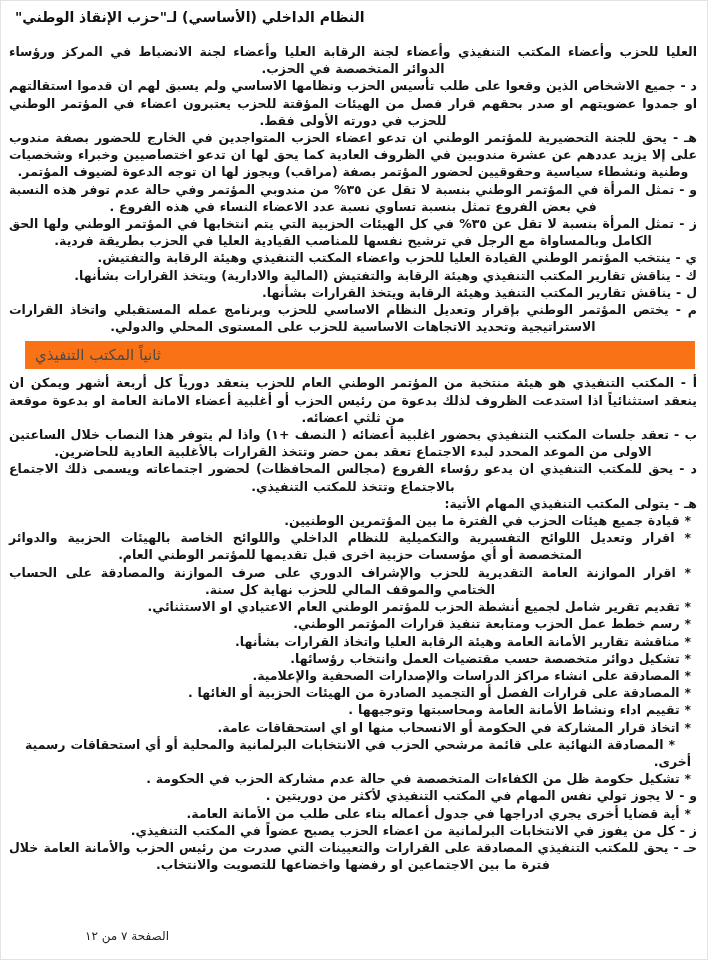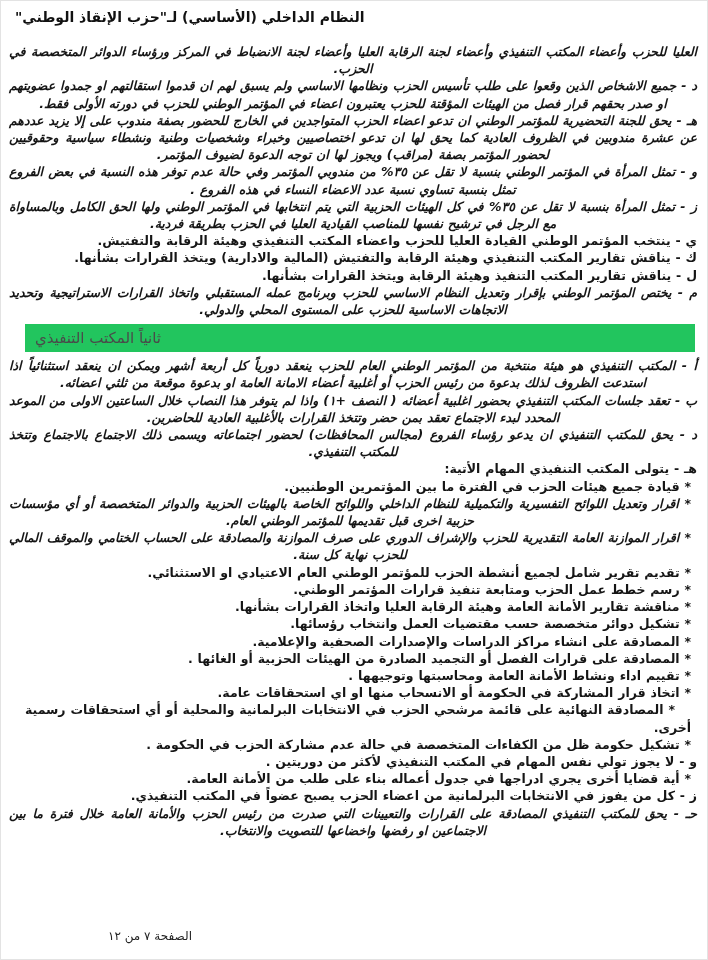--- a/index.html
+++ b/index.html
@@ -25,35 +25,35 @@
   }
   p.blk{
     margin:0;padding:0;
     font-size:12.5px;font-weight:bold;
     line-height:17.2px;
     text-align:justify;
     text-justify:inter-word;
     color:#151515;
     word-spacing:0.5px;
   }
-  p.blk.last-center{text-align-last:center;font-style:italic;-moz-text-align-last:center;}
+  p.blk.last-center{text-align-last:center;-moz-text-align-last:center;}
   p.blk.last-right{text-align:center;text-align-last:right;-moz-text-align-last:right;}
   p.blk.bullet{padding-right:6px;}
   .section-banner{
     background:#e4e4e4;
     margin:6px 2px 5px 16px;
     padding:3px 10px;
     font-size:15px;font-weight:normal;
     color:#4a4a4a;
     direction:rtl;
     text-align:left;
     line-height:22px;
   }
   .page-footer{
-    position:absolute;bottom:16px;left:107px;
+    position:absolute;bottom:16px;left:84px;
     direction:rtl;unicode-bidi:plaintext;
     font-size:12px;font-weight:normal;color:#222;
     white-space:nowrap;
   }
 </style>
 </head>
 <body>
 
 <div class="page">
   <div class="doc-title">النظام الداخلي (الأساسي) لـ"حزب الإنقاذ الوطني"</div>
@@ -61,21 +61,21 @@
   <main class="doc-body">
       <p class="blk last-center">العليا للحزب وأعضاء المكتب التنفيذي وأعضاء لجنة الرقابة العليا وأعضاء لجنة الانضباط في المركز ورؤساء الدوائر المتخصصة في الحزب.</p>
       <p class="blk last-center">د - جميع الاشخاص الذين وقعوا على طلب تأسيس الحزب ونظامها الاساسي ولم يسبق لهم ان قدموا استقالتهم او جمدوا عضويتهم او صدر بحقهم قرار فصل من الهيئات المؤقتة للحزب يعتبرون اعضاء في المؤتمر الوطني للحزب في دورته الأولى فقط.</p>
       <p class="blk last-center">هـ - يحق للجنة التحضيرية للمؤتمر الوطني ان تدعو اعضاء الحزب المتواجدين في الخارج للحضور بصفة مندوب على إلا يزيد عددهم عن عشرة مندوبين في الظروف العادية كما يحق لها ان تدعو اختصاصيين وخبراء وشخصيات وطنية ونشطاء سياسية وحقوقيين لحضور المؤتمر بصفة (مراقب) ويجوز لها ان توجه الدعوة لضيوف المؤتمر.</p>
       <p class="blk last-center">و - تمثل المرأة في المؤتمر الوطني بنسبة لا تقل عن ٣٥% من مندوبي المؤتمر وفي حالة عدم توفر هذه النسبة في بعض الفروع تمثل بنسبة تساوي نسبة عدد الاعضاء النساء في هذه الفروع .</p>
       <p class="blk last-center">ز - تمثل المرأة بنسبة لا تقل عن ٣٥% في كل الهيئات الحزبية التي يتم انتخابها في المؤتمر الوطني ولها الحق الكامل وبالمساواة مع الرجل في ترشيح نفسها للمناصب القيادية العليا في الحزب بطريقة فردية.</p>
       <p class="blk last-right">ي - ينتخب المؤتمر الوطني القيادة العليا للحزب واعضاء المكتب التنفيذي وهيئة الرقابة والتفتيش.</p>
       <p class="blk last-right">ك - يناقش تقارير المكتب التنفيذي وهيئة الرقابة والتفتيش (المالية والادارية) ويتخذ القرارات بشأنها.</p>
       <p class="blk last-right">ل - يناقش تقارير المكتب التنفيذ وهيئة الرقابة ويتخذ القرارات بشأنها.</p>
       <p class="blk last-center">م - يختص المؤتمر الوطني بإقرار وتعديل النظام الاساسي للحزب وبرنامج عمله المستقبلي واتخاذ القرارات الاستراتيجية وتحديد الاتجاهات الاساسية للحزب على المستوى المحلي والدولي.</p>
-      <div class="section-banner" style="background: #22c55e;">ثانياً المكتب التنفيذي</div>
+      <div class="section-banner" style="background: #f97316;">ثانياً المكتب التنفيذي</div>
       <p class="blk last-center">أ - المكتب التنفيذي هو هيئة منتخبة من المؤتمر الوطني العام للحزب ينعقد دورياً كل أربعة أشهر ويمكن ان ينعقد استثنائياً اذا استدعت الظروف لذلك بدعوة من رئيس الحزب أو أغلبية أعضاء الامانة العامة او بدعوة موقعة من ثلثي اعضائه.</p>
       <p class="blk last-center">ب - تعقد جلسات المكتب التنفيذي بحضور اغلبية أعضائه ( النصف +١) واذا لم يتوفر هذا النصاب خلال الساعتين الاولى من الموعد المحدد لبدء الاجتماع تعقد بمن حضر وتتخذ القرارات بالأغلبية العادية للحاضرين.</p>
       <p class="blk last-center">د - يحق للمكتب التنفيذي ان يدعو رؤساء الفروع (مجالس المحافظات) لحضور اجتماعاته ويسمى ذلك الاجتماع بالاجتماع وتتخذ للمكتب التنفيذي.</p>
       <p class="blk last-right">هـ - يتولى المكتب التنفيذي المهام الأتية:</p>
       <p class="blk bullet last-right">* قيادة جميع هيئات الحزب في الفترة ما بين المؤتمرين الوطنيين.</p>
       <p class="blk bullet last-center">* اقرار وتعديل اللوائح التفسيرية والتكميلية للنظام الداخلي واللوائح الخاصة بالهيئات الحزبية والدوائر المتخصصة أو أي مؤسسات حزبية اخرى قبل تقديمها للمؤتمر الوطني العام.</p>
       <p class="blk bullet last-center">* اقرار الموازنة العامة التقديرية للحزب والإشراف الدوري على صرف الموازنة والمصادقة على الحساب الختامي والموقف المالي للحزب نهاية كل سنة.</p>
       <p class="blk bullet last-right">* تقديم تقرير شامل لجميع أنشطة الحزب للمؤتمر الوطني العام الاعتيادي او الاستثنائي.</p>
       <p class="blk bullet last-right">* رسم خطط عمل الحزب ومتابعة تنفيذ قرارات المؤتمر الوطني.</p>
       <p class="blk bullet last-right">* مناقشة تقارير الأمانة العامة وهيئة الرقابة العليا واتخاذ القرارات بشأنها.</p>

